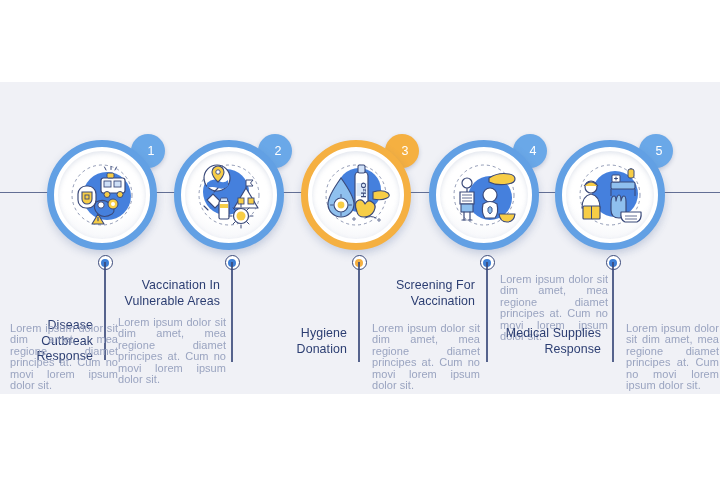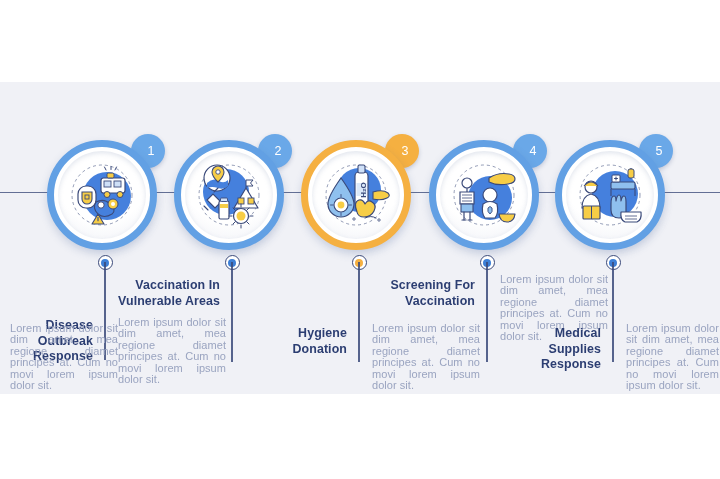--- a/index.html
+++ b/index.html
@@ -142,21 +142,21 @@
     height: 8px;
     border-radius: 50%;
     background: #3d7fd6;
   }
 
   
   .title {
     position: absolute;
     color: #2c3e72;
     font-size: 12.4px;
-    font-weight: bold;
+    font-weight: normal;
     line-height: 15.5px;
     letter-spacing: .1px;
   }
   .title.right-al { text-align: right; }
   .body {
     position: absolute;
     color: #9aa4c0;
     font-size: 11px;
     line-height: 11.4px;
     text-align: justify;

